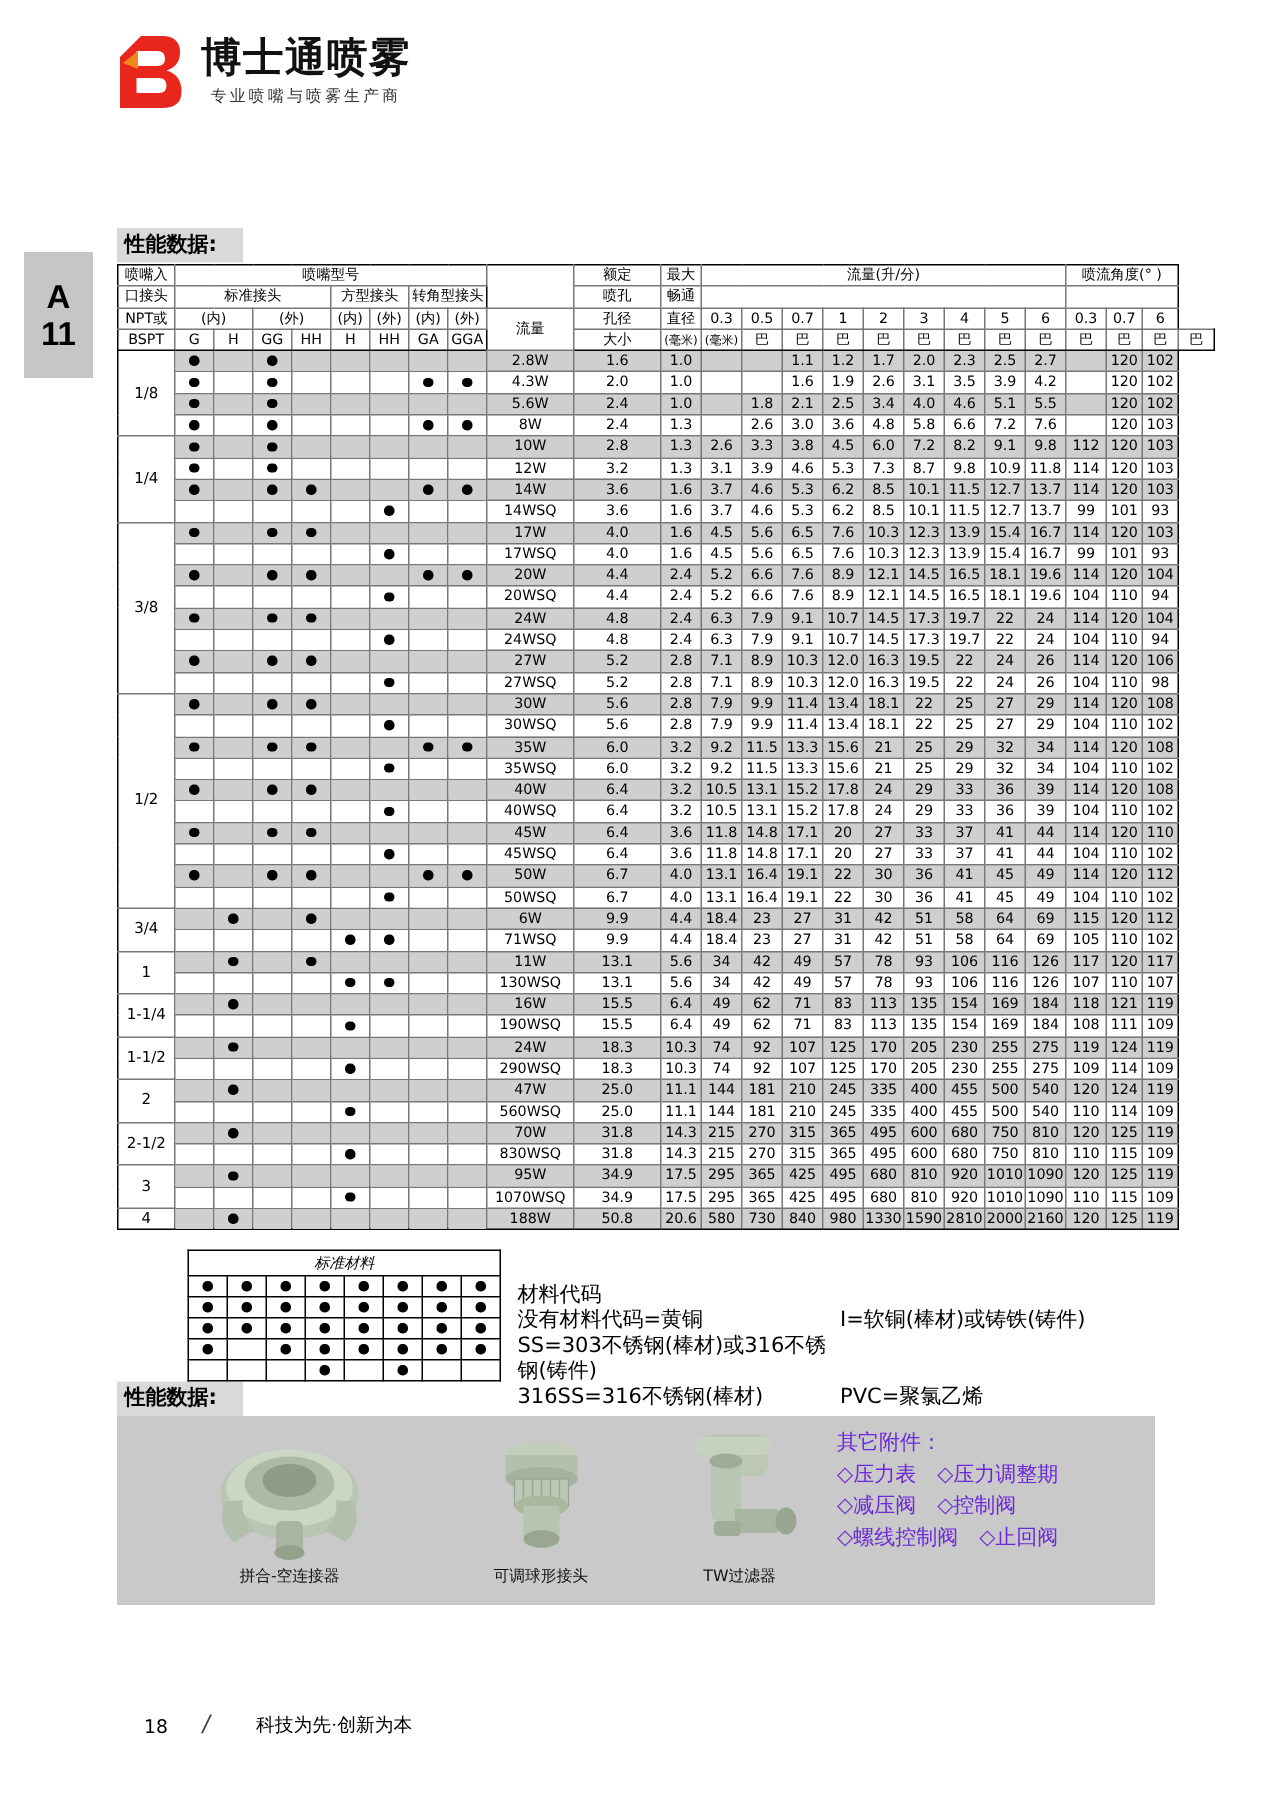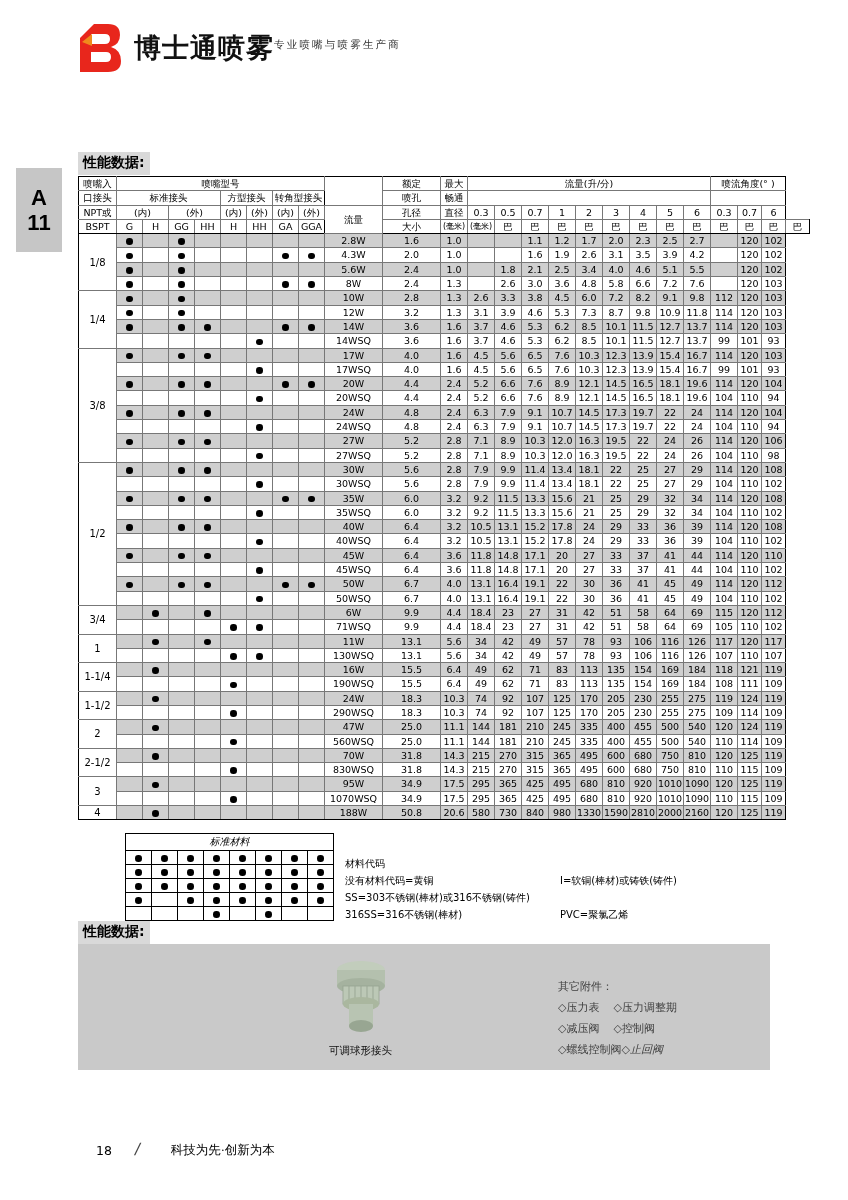--- a/index.html
+++ b/index.html
@@ -11,38 +11,38 @@
     color: #000;
     position: relative;
     overflow: hidden;
   }
   
   #logo-area { position:absolute; left:78px; top:22px; display:flex; align-items:center; gap:12px; }
   #logo-mark {
     width:44px; height:52px; position:relative;
   }
   #logo-mark svg { display:block; }
-  #logo-text-wrap { display:flex; flex-direction:row; }
+  #logo-text-wrap { display:flex; flex-direction:column; }
   #logo-title { font-size:27px; font-weight:bold; letter-spacing:1px; color:#111; line-height:1.05;
                 font-family:"DejaVu Sans","Liberation Sans",sans-serif; }
   #logo-sub { font-size:10.5px; color:#333; letter-spacing:2.2px; margin-top:4px; text-align:center;
               font-family:"DejaVu Sans","Liberation Sans",sans-serif; }
 
   
   #side-tab {
     position:absolute; left:16px; top:168px; width:46px; height:84px;
     background:#c6c6c6; display:flex; flex-direction:column;
     align-items:center; justify-content:center; gap:1px;
   }
   #side-tab div { font-size:22px; font-weight:bold; line-height:1.05; }
 
   
   .sec-head {
     position:absolute; font-size:14px; font-weight:bold;
-    background:#d9d9d9; padding:2px 5px 3px 5px;
+    background:#d9d9d9; padding:2px 17px 3px 5px;
     font-family:"DejaVu Sans","Liberation Sans",sans-serif;
   }
   #sec-head-1 { left:78px; top:152px; }
   #sec-head-2 { left:78px; top:921px; }
 
   
   #main-table {
     position:absolute; left:78px; top:176px;
     border-collapse:collapse;
     font-size:9.5px;
@@ -77,40 +77,40 @@
   .c-ang   { width:24px; }
 
   
   #mat-wrap { position:absolute; left:125px; top:833px; }
   #mat-table { border-collapse:collapse; font-size:9.5px;
                font-family:"DejaVu Sans","Liberation Sans",sans-serif;font-style:italic; }
   #mat-table td { border:0.5px solid #000; width:26px; height:13.3px; text-align:center; vertical-align:middle; }
   #mat-table td.hdr { border:1.2px solid #000; font-size:10px; }
   #mat-legend {
     position:absolute; left:345px; top:855px;
-    font-size:10px; line-height:17px;
+    font-size:14px; line-height:17px;
     font-family:"DejaVu Sans","Liberation Sans",sans-serif;
   }
   #mat-legend .row { display:flex; }
   #mat-legend .col1 { width:215px; }
 
   
   #acc-panel {
     position:absolute; left:78px; top:944px;
     width:692px; height:126px;
     background:#c9c9c9;
   }
   #acc-items { position:absolute; left:0; top:0; width:460px; height:126px; }
   .acc-item { position:absolute; text-align:center; }
   .acc-cap { font-size:10.5px; font-family:"DejaVu Sans","Liberation Sans",sans-serif;
              margin-top:2px; color:#111; }
   #acc-list {
-    position:absolute; left:480px; top:32px;
-    font-size:11px; line-height:21px;
-    font-family:"DejaVu Sans","Liberation Sans",sans-serif; color:#404040;
+    position:absolute; left:480px; top:8px;
+    font-size:14px; line-height:21px;
+    font-family:"DejaVu Sans","Liberation Sans",sans-serif; color:#6d28d9;
   }
   #acc-list .ln { white-space:nowrap; }
   #acc-list .itm { display:inline-block; }
 
   
   #footer { position:absolute; left:96px; top:1140px; display:flex; align-items:center; gap:23px; }
   #footer .pg { font-size:12.5px; font-family:"DejaVu Sans","Liberation Sans",sans-serif; }
   #footer .slash { font-size:17px; color:#444; transform:skewX(-12deg); }
   #footer .slogan { font-size:12.5px; font-family:Liberation Serif, serif; margin-left:8px; }
 </style>
@@ -1325,47 +1325,73 @@
     </div>
     <div class="row">
       <div class="col1">316SS=316不锈钢(棒材)</div>
       <div>PVC=聚氯乙烯</div>
     </div>
   </div>
 
 <div id="acc-panel">
   <div id="acc-items">
 
+    <div class="acc-item" style="left:20px; top:12px; width:190px;">
+      <svg width="130" height="86" viewBox="0 0 130 86" style="display:block;margin:0 auto;">
+        <ellipse cx="65" cy="40" rx="46" ry="30" fill="#b9c6b4"></ellipse>
+        <ellipse cx="65" cy="36" rx="42" ry="26" fill="#cbd6c4"></ellipse>
+        <ellipse cx="65" cy="33" rx="30" ry="18" fill="#aebaa7"></ellipse>
+        <ellipse cx="65" cy="31" rx="18" ry="11" fill="#8e9c88"></ellipse>
+        <path d="M22 45 Q16 62 28 72 L42 64 Q32 56 34 44 Z" fill="#b2bfac"></path>
+        <path d="M108 45 Q114 62 102 72 L88 64 Q98 56 96 44 Z" fill="#b2bfac"></path>
+        <rect x="56" y="58" width="18" height="22" rx="4" fill="#a7b5a1"></rect>
+        <ellipse cx="65" cy="79" rx="10" ry="5" fill="#93a18d"></ellipse>
+      </svg>
+      <div class="acc-cap">拼合-空连接器</div>
+    </div>
 
     <div class="acc-item" style="left:195px; top:12px; width:175px;">
       <svg width="96" height="86" viewBox="0 0 96 86" style="display:block;margin:0 auto;">
         <ellipse cx="48" cy="14" rx="24" ry="9" fill="#c2cdbc"></ellipse>
         <rect x="24" y="14" width="48" height="16" fill="#b4c0ae"></rect>
         <ellipse cx="48" cy="30" rx="24" ry="8" fill="#a5b29f"></ellipse>
         <rect x="30" y="30" width="36" height="18" fill="#bcc8b6"></rect>
         <rect x="30" y="30" width="36" height="18" fill="none" stroke="#96a391" stroke-width="0.8"></rect>
         <line x1="36" y1="30" x2="36" y2="48" stroke="#9aa795" stroke-width="1"></line>
         <line x1="42" y1="30" x2="42" y2="48" stroke="#9aa795" stroke-width="1"></line>
         <line x1="48" y1="30" x2="48" y2="48" stroke="#9aa795" stroke-width="1"></line>
         <line x1="54" y1="30" x2="54" y2="48" stroke="#9aa795" stroke-width="1"></line>
         <line x1="60" y1="30" x2="60" y2="48" stroke="#9aa795" stroke-width="1"></line>
         <ellipse cx="48" cy="48" rx="18" ry="7" fill="#aab79f"></ellipse>
         <rect x="36" y="48" width="24" height="22" fill="#b8c4b2"></rect>
         <ellipse cx="48" cy="70" rx="12" ry="6" fill="#98a692"></ellipse>
       </svg>
       <div class="acc-cap">可调球形接头</div>
     </div>
 
+    <div class="acc-item" style="left:340px; top:8px; width:150px;">
+      <svg width="110" height="90" viewBox="0 0 110 90" style="display:block;margin:0 auto;">
+        <path d="M30 10 Q30 4 38 4 L66 4 Q74 4 74 12 L74 24 Q74 32 64 32 L46 32" fill="#bcc7b6"></path>
+        <rect x="26" y="6" width="50" height="12" rx="5" fill="#c6d1c0"></rect>
+        <path d="M40 24 L40 60 Q40 70 52 70 L64 70 L64 58 L54 58 Q50 58 50 52 L50 24 Z" fill="#b1bdab"></path>
+        <rect x="36" y="22" width="20" height="40" rx="5" fill="#bac6b4"></rect>
+        <path d="M52 54 L80 54 L86 62 L80 70 L52 70 Z" fill="#a9b6a3"></path>
+        <ellipse cx="86" cy="62" rx="7" ry="9" fill="#97a591"></ellipse>
+        <ellipse cx="46" cy="22" rx="11" ry="5" fill="#9dab97"></ellipse>
+        <rect x="38" y="62" width="18" height="10" rx="3" fill="#9fad99"></rect>
+      </svg>
+      <div class="acc-cap">TW过滤器</div>
+    </div>
 
   </div>
   <div id="acc-list">
       <div class="ln">其它附件：</div>
       <div class="ln"><span class="itm">◇压力表</span><span class="itm" style="margin-left: 14px;">◇压力调整期</span></div>
       <div class="ln"><span class="itm">◇减压阀</span><span class="itm" style="margin-left: 14px;">◇控制阀</span></div>
-      <div class="ln"><span class="itm">◇螺线控制阀</span><span class="itm" style=" font-style: italic;">◇止回阀</span></div>
+      <div class="ln"><span class="itm">◇螺线控制阀</span><span class="itm" style="margin-left: 14px;">◇止回阀</span></div>
     </div>
 </div>
 
 <div id="footer">
   <span class="pg">18</span>
   <span class="slash">/</span>
   <span class="slogan">科技为先·创新为本</span>
 </div>
 
 </body></html>

